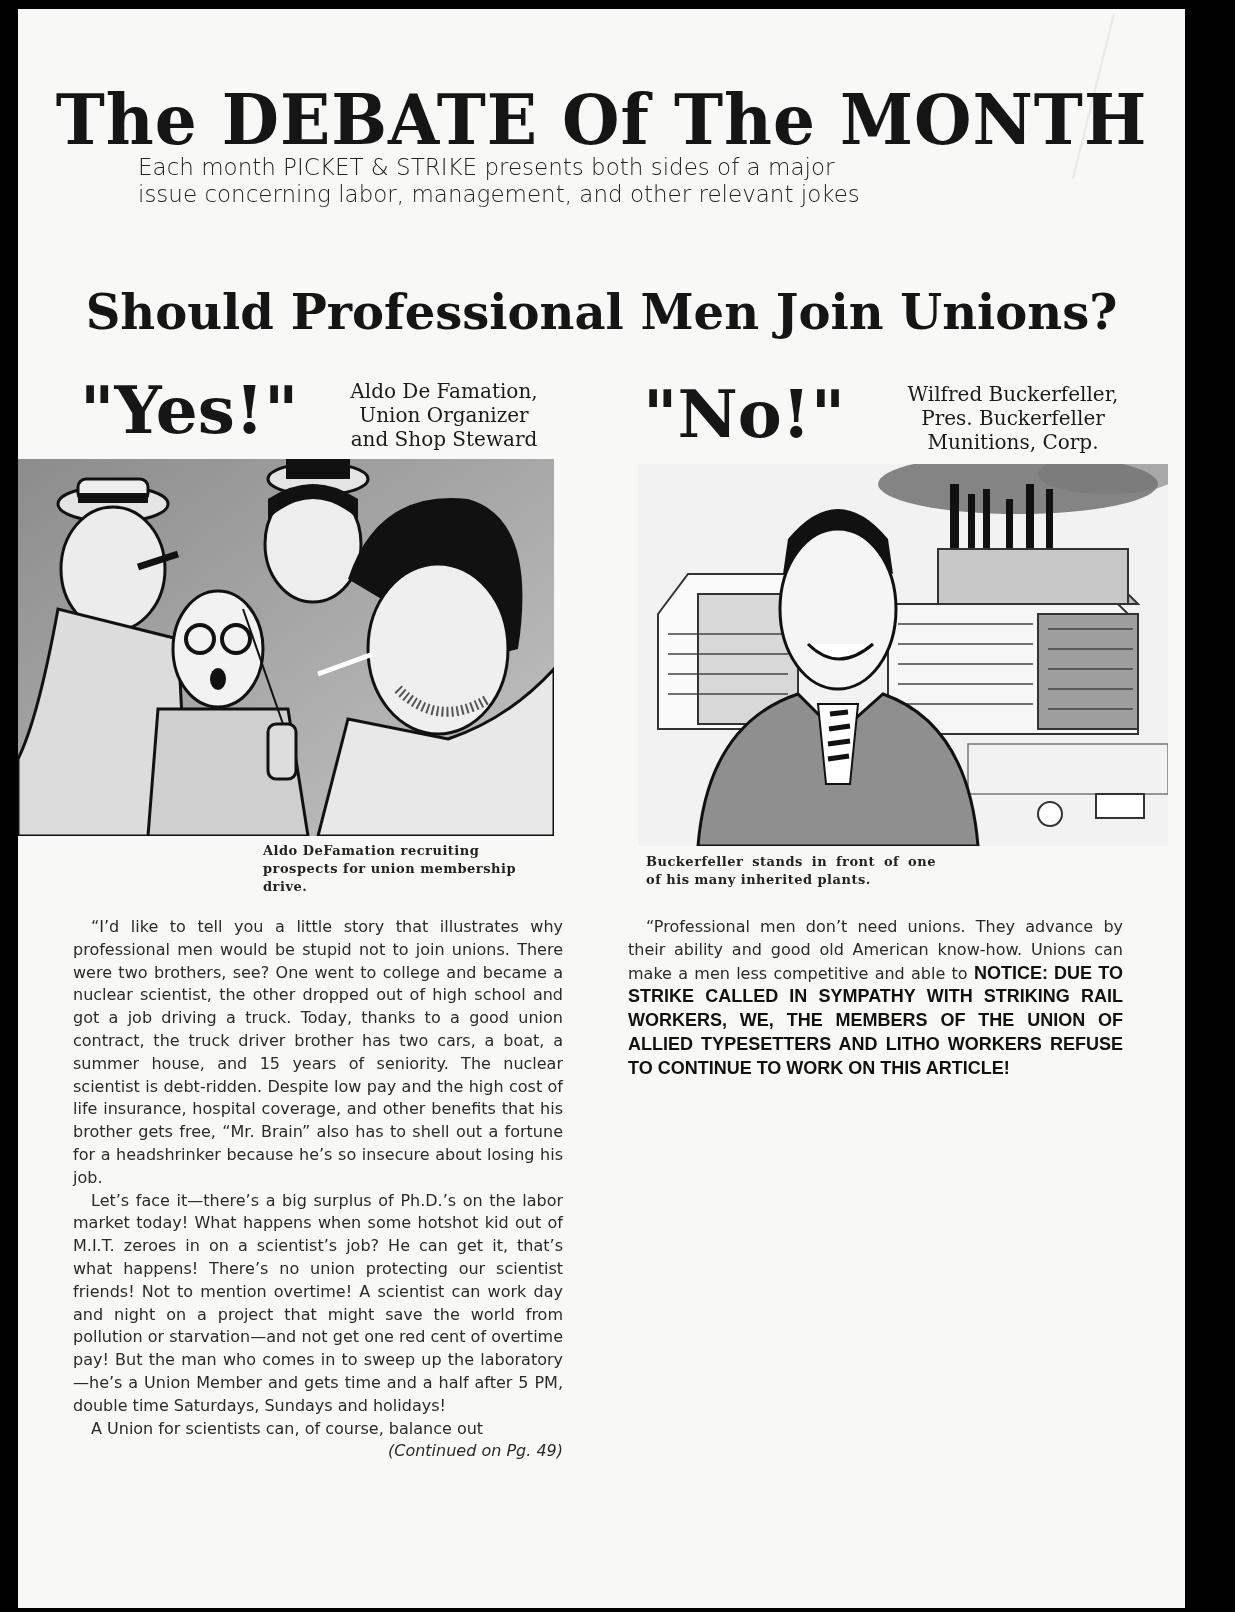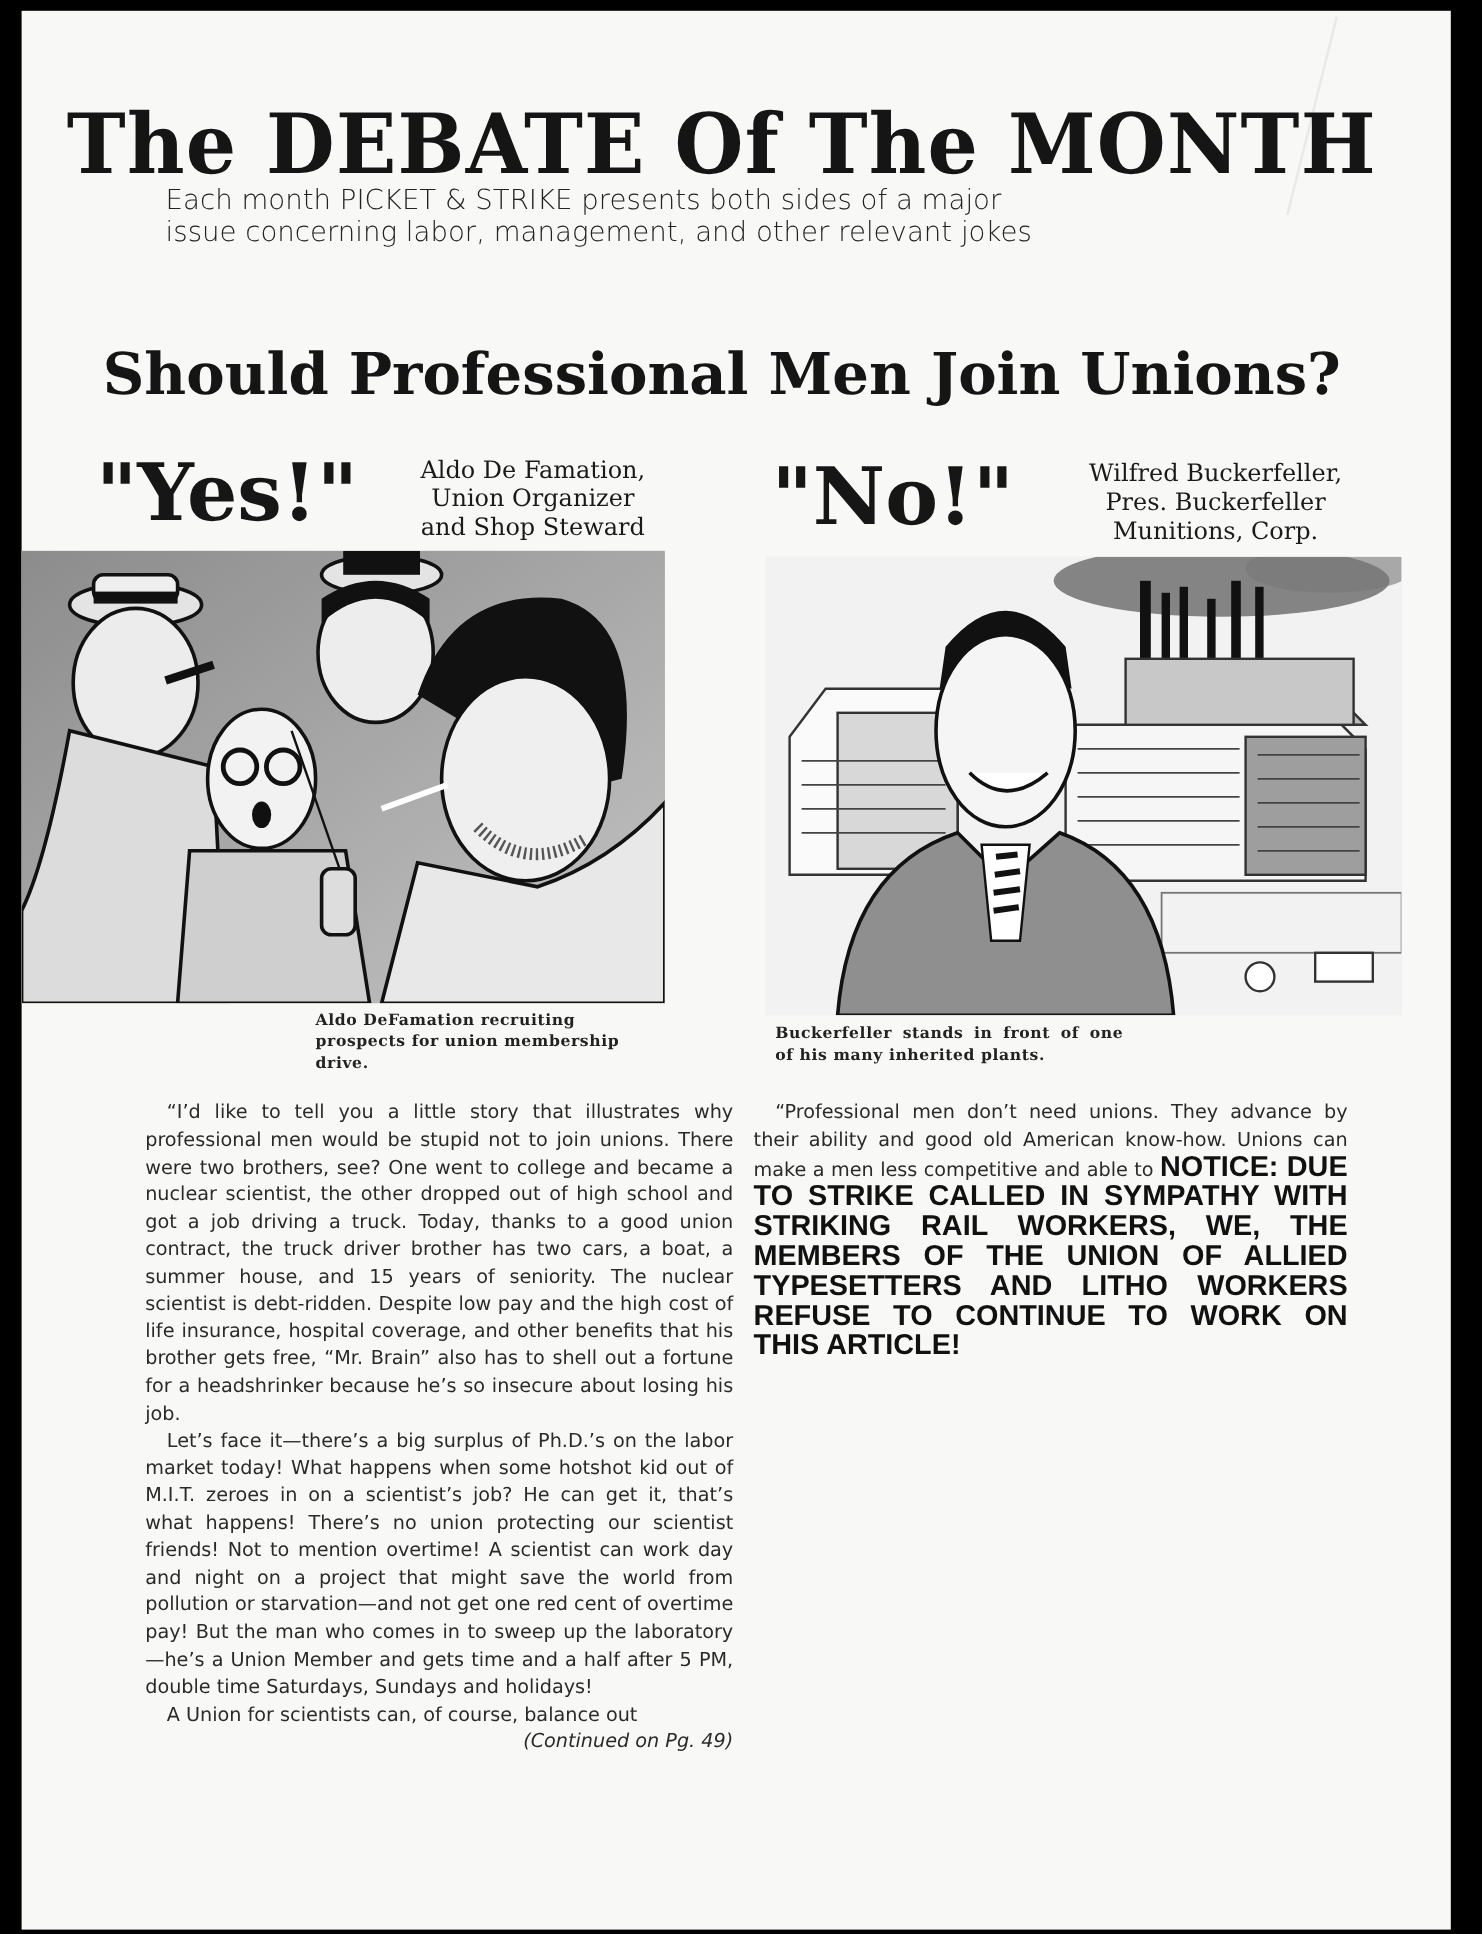--- a/index.html
+++ b/index.html
@@ -1,39 +1,39 @@
 <!DOCTYPE html>
 <html><head>
 <meta charset="utf-8">
 <style>
   html, body { margin:0; padding:0; }
   body { width:1235px; height:1612px; background:#000; position:relative; overflow:hidden; font-family:"DejaVu Serif", serif; }
-  .page { position:absolute; left:18px; top:9px; width:1167px; height:1599px; background:#f8f8f6;padding-left:24px; }
+  .page { position:absolute; left:18px; top:9px; width:1167px; height:1599px; background:#f8f8f6; }
   .crease { position:absolute; left:1095px; top:5px; width:2px; height:170px; background:#ddd; transform:rotate(14deg); transform-origin:top; opacity:.6; }
   .title { position:absolute; left:0; top:72px; width:1167px; text-align:center; font-family:"DejaVu Serif", serif; font-weight:900; font-size:66px; color:#151515; letter-spacing:1px; transform:scaleY(1.05); }
   .intro { position:absolute; left:120px; top:145px; width:960px; text-align:left; font-family:"DejaVu Sans", sans-serif; font-size:23px; line-height:27px; color:#222; font-weight:300; }
   .thismonth { position:absolute; left:0; top:218px; width:1167px; text-align:center; font-family:"DejaVu Serif", serif; font-weight:900; font-size:35px; letter-spacing:6px; color:#151515; }
   .question { position:absolute; left:0; top:275px; width:1167px; text-align:center; font-family:"DejaVu Serif", serif; font-weight:900; font-size:48px; color:#151515; }
   .yes-big, .no-big { position:absolute; font-family:"DejaVu Serif", serif; font-weight:900; font-size:66px; color:#161616; line-height:66px; }
   .yes-big { left:62px; top:368px; }
   .no-big { left:625px; top:372px; }
   .byline { position:absolute; text-align:center; font-family:"DejaVu Serif", serif; font-size:20px; line-height:24px; color:#1a1a1a; }
   .yes-by { left:306px; top:370px; width:240px; }
   .no-by { left:855px; top:373px; width:280px; }
   .illus { position:absolute; overflow:hidden; }
   .illus-yes { left:0; top:450px; width:536px; height:377px; background:#a9a9a9; }
   .illus-no { left:620px; top:455px; width:530px; height:382px; background:#eaeaea; }
   .caption { position:absolute; font-family:"DejaVu Serif", serif; font-weight:bold; font-size:13px; line-height:18px; color:#222; letter-spacing:.5px; }
   .cap-yes { left:245px; top:833px; width:290px; }
   .cap-no { left:628px; top:844px; width:290px; text-align:justify; }
   .body { position:absolute; font-family:"DejaVu Sans", sans-serif; font-size:16px; line-height:22.8px; color:#2a2a2a; text-align:justify; }
-  .body-yes { left:55px; top:907px; width:490px;margin-left:48px; }
+  .body-yes { left:55px; top:907px; width:490px; }
   .body-no { left:610px; top:907px; width:495px; }
   .body p { margin:0; text-indent:18px; }
-  .notice { font-family:"Liberation Sans", sans-serif; font-weight:bold; font-size:24px; color:#111; }
+  .notice { font-family:"Liberation Sans", sans-serif; font-weight:bold; font-size:18px; color:#111; }
   .cont { text-align:right; font-style:italic; margin:0; }
 </style>
 </head>
 <body>
 
 <div class="page">
   <div class="crease"></div>
 
   <div class="title">The DEBATE Of The MONTH</div>
   <div class="intro">

